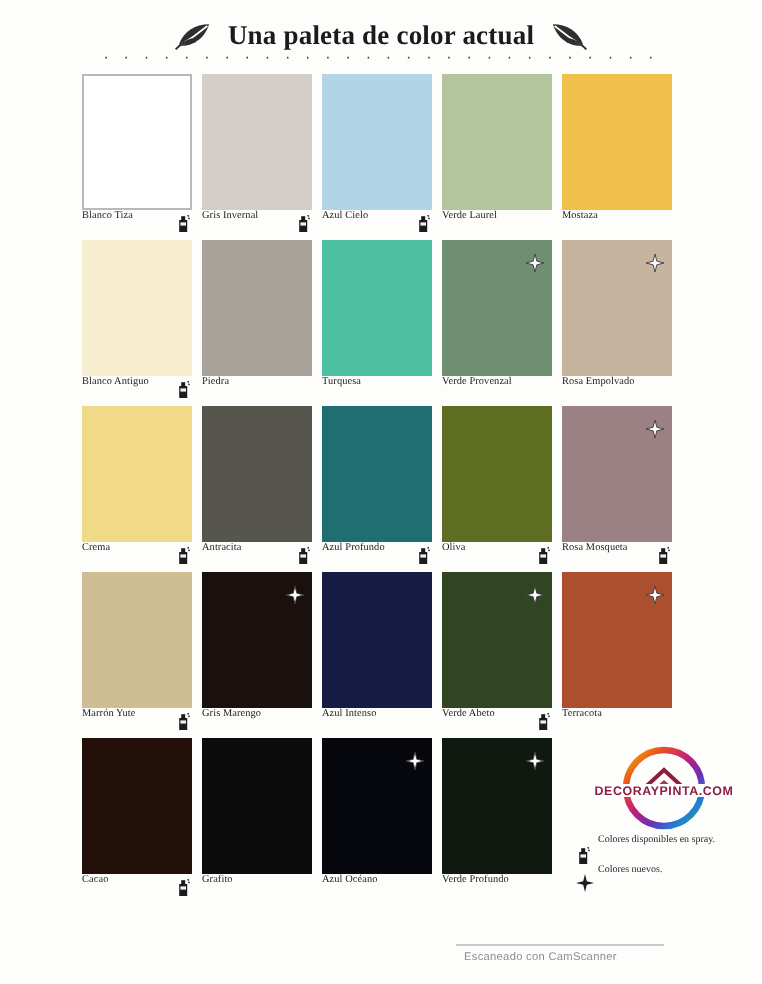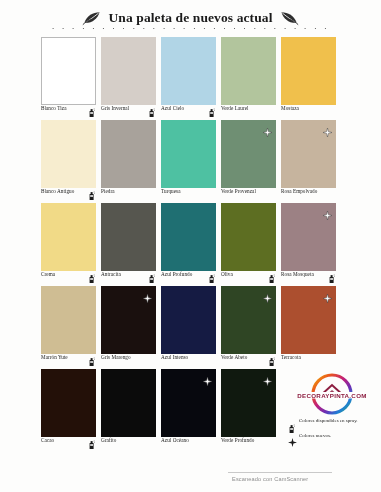--- a/index.html
+++ b/index.html
@@ -107,21 +107,21 @@
 <div class="page">
 
   <div class="header">
     <span>
       <svg class="leaf" viewBox="0 0 24 18">
         <path d="M3 14 C6 6 13 2 21 2 C19 9 13 15 4 15 Z" fill="#2e2e2e"></path>
         <path d="M3 15 C8 12 14 8 20 3" stroke="#fdfdfc" stroke-width="1" fill="none"></path>
         <path d="M1 17 C4 14 7 12 11 11" stroke="#2e2e2e" stroke-width="1.2" fill="none"></path>
       </svg>
     </span>
-    <span class="title">Una paleta de nuevos actual</span>
+    <span class="title">Una paleta de color actual</span>
     <span>
       <svg class="leaf" viewBox="0 0 24 18">
         <path d="M21 14 C18 6 11 2 3 2 C5 9 11 15 20 15 Z" fill="#2e2e2e"></path>
         <path d="M21 15 C16 12 10 8 4 3" stroke="#fdfdfc" stroke-width="1" fill="none"></path>
         <path d="M23 17 C20 14 17 12 13 11" stroke="#2e2e2e" stroke-width="1.2" fill="none"></path>
       </svg>
     </span>
   </div>
   <div class="dots">· · · · · · · · · · · · · · · · · · · · · · · · · · · ·</div>
 

